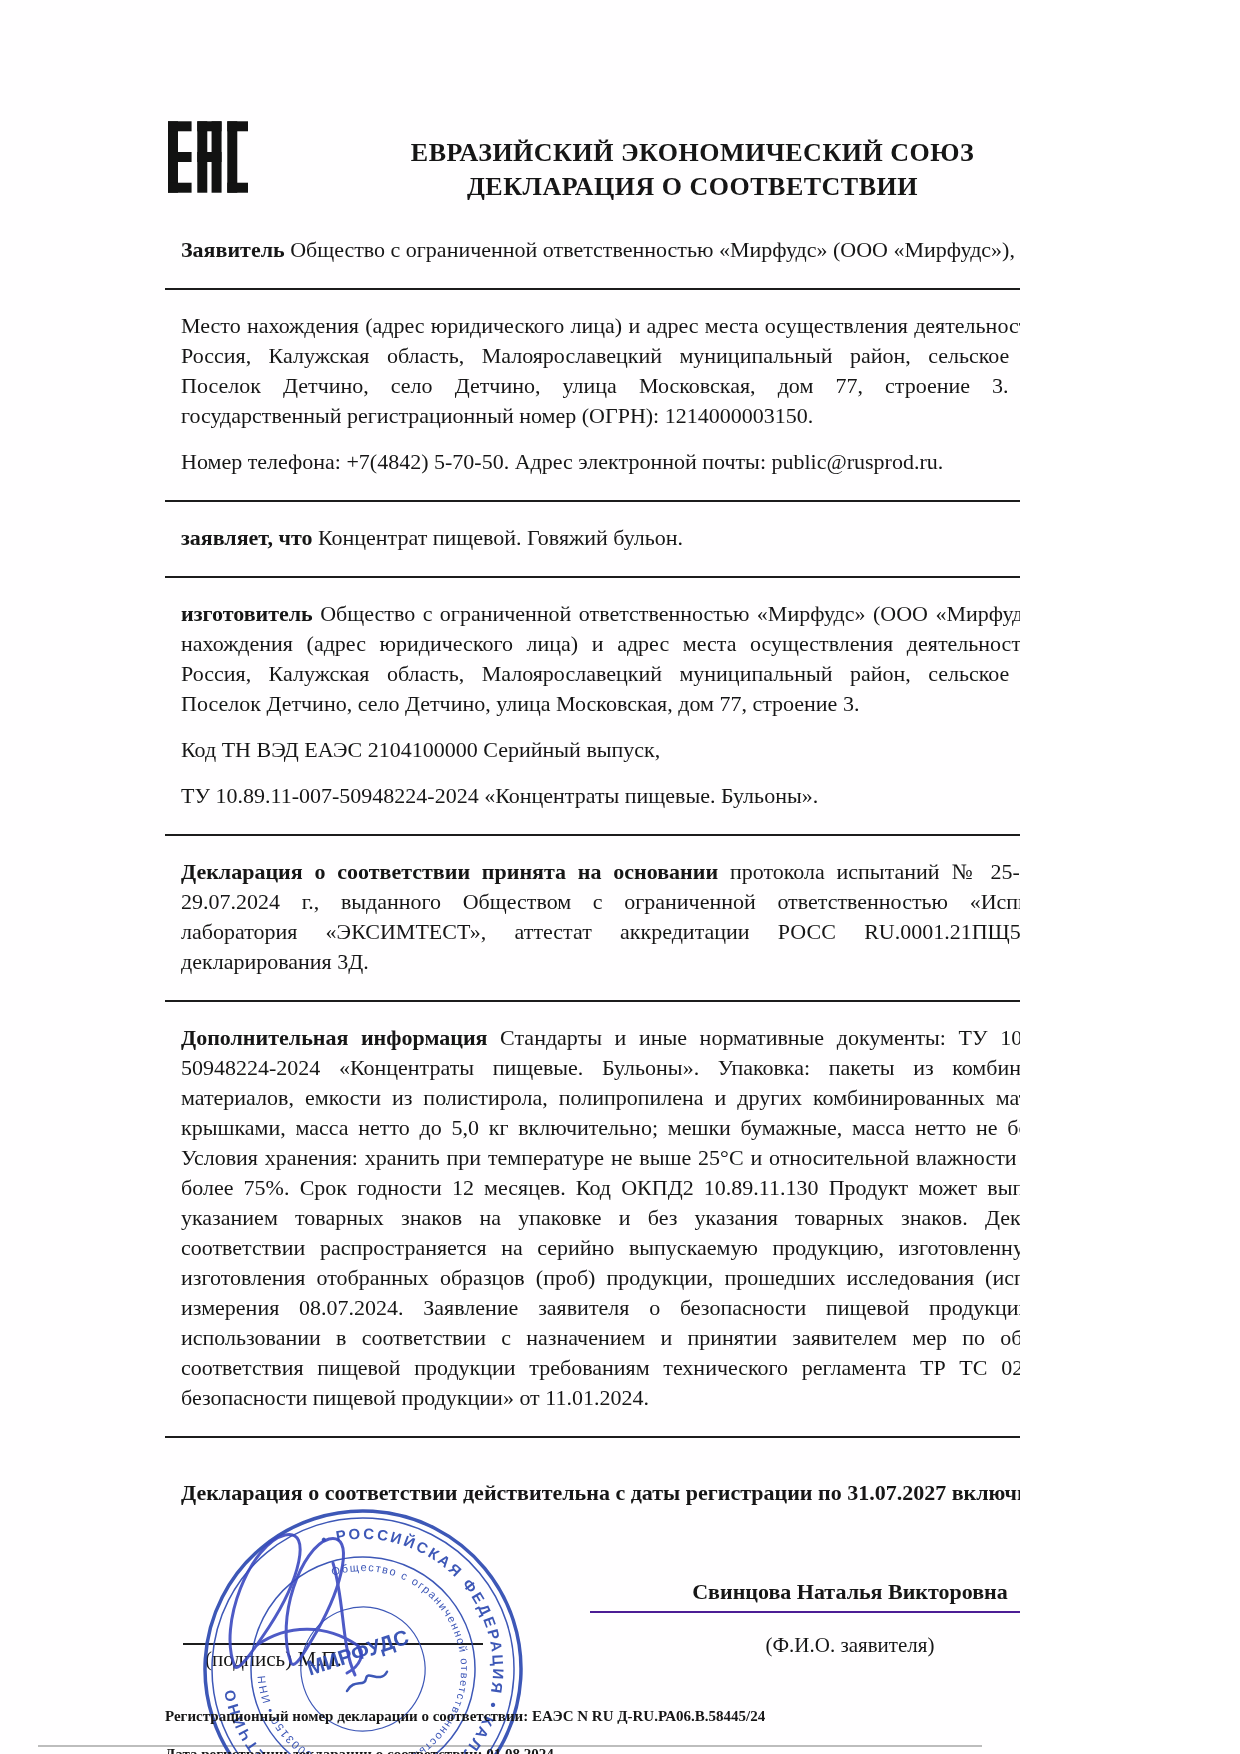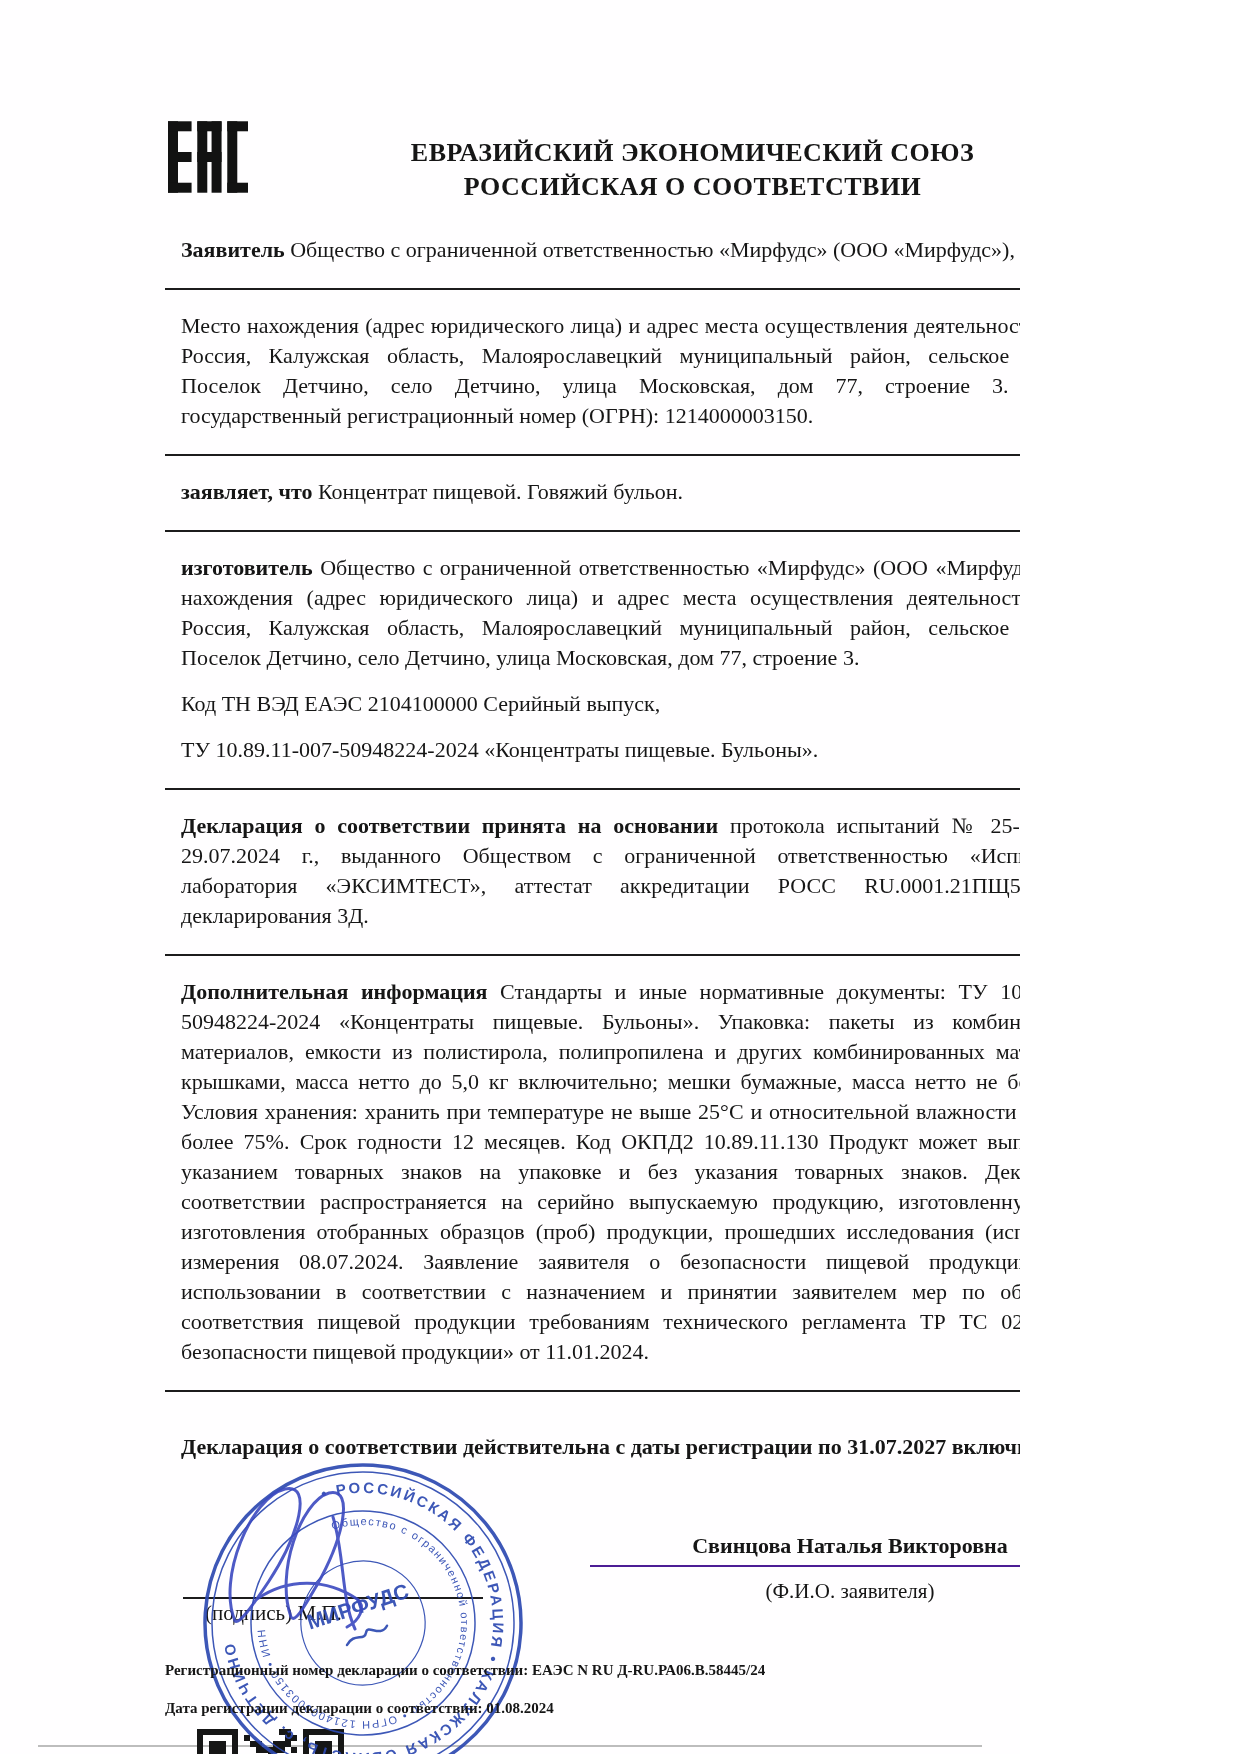--- a/index.html
+++ b/index.html
@@ -42,21 +42,21 @@
     position:absolute;left:18px;top:104px;width:300px;
     border-top:2px solid #1c1c1c;z-index:2;
   }
   .sign-caption{
     position:absolute;left:40px;top:108px;font-size:21px;z-index:2;
   }
   .fio-block{
     position:absolute;left:425px;top:40px;width:520px;text-align:center;z-index:4;
   }
   .fio-name{font-weight:bold;font-size:22px;padding-bottom:6px;border-bottom:2px solid #4c1d95;}
-  .fio-caption{font-size:21px;padding-top:12px;}
+  .fio-caption{font-size:21px;padding-top:20px;}
   .stamp-svg{position:absolute;left:28px;top:-40px;z-index:2;opacity:0.92;}
   .reg-lines{position:absolute;left:0;top:158px;z-index:5;}
   .reg-lines div{font-weight:bold;font-size:15px;line-height:38px;}
   .qr{position:absolute;left:32px;top:236px;width:147px;height:147px;z-index:1;}
   .page-bottom-line{
     position:absolute;left:38px;right:38px;bottom:7px;
     border-top:2px solid #bdbdbd;
   }
 </style>
 </head>
@@ -79,30 +79,31 @@
           <rect x="41" y="0" width="34" height="14"></rect>
           <rect x="41" y="43" width="34" height="14"></rect>
 
           <rect x="83" y="0" width="14" height="100"></rect>
           <rect x="83" y="0" width="29" height="14"></rect>
           <rect x="83" y="86" width="29" height="14"></rect>
         </g>
       </svg>
       <div class="titles">
         <div class="t">ЕВРАЗИЙСКИЙ ЭКОНОМИЧЕСКИЙ СОЮЗ</div>
-        <div class="t">РОССИЙСКАЯ О СООТВЕТСТВИИ</div>
+        <div class="t">ДЕКЛАРАЦИЯ О СООТВЕТСТВИИ</div>
       </div>
     </div>
 
     <div class="sec">
       <p><span class="lead">Заявитель</span><span> Общество с ограниченной ответственностью «Мирфудс» (ООО «Мирфудс»),</span></p>
     </div>
 
     <div class="sec">
       <p>Место нахождения (адрес юридического лица) и адрес места осуществления деятельности: 249080, Россия, Калужская область, Малоярославецкий муниципальный район, сельское поселение Поселок Детчино, село Детчино, улица Московская, дом 77, строение 3. Основной государственный регистрационный номер (ОГРН): 1214000003150.</p>
+      <p class="plain">Номер телефона: +7(4842) 5-70-50. Адрес электронной почты: public@rusprod.ru.</p>
     </div>
 
 
     <div class="sec">
       <p><span class="lead">заявляет, что</span><span> Концентрат пищевой. Говяжий бульон.</span></p>
     </div>
 
     <div class="sec">
       <p><span class="lead">изготовитель</span><span> Общество с ограниченной ответственностью «Мирфудс» (ООО «Мирфудс»), Место нахождения (адрес юридического лица) и адрес места осуществления деятельности: 249080, Россия, Калужская область, Малоярославецкий муниципальный район, сельское поселение Поселок Детчино, село Детчино, улица Московская, дом 77, строение 3.</span></p>
       <p class="plain">Код ТН ВЭД ЕАЭС 2104100000 Серийный выпуск,</p>

